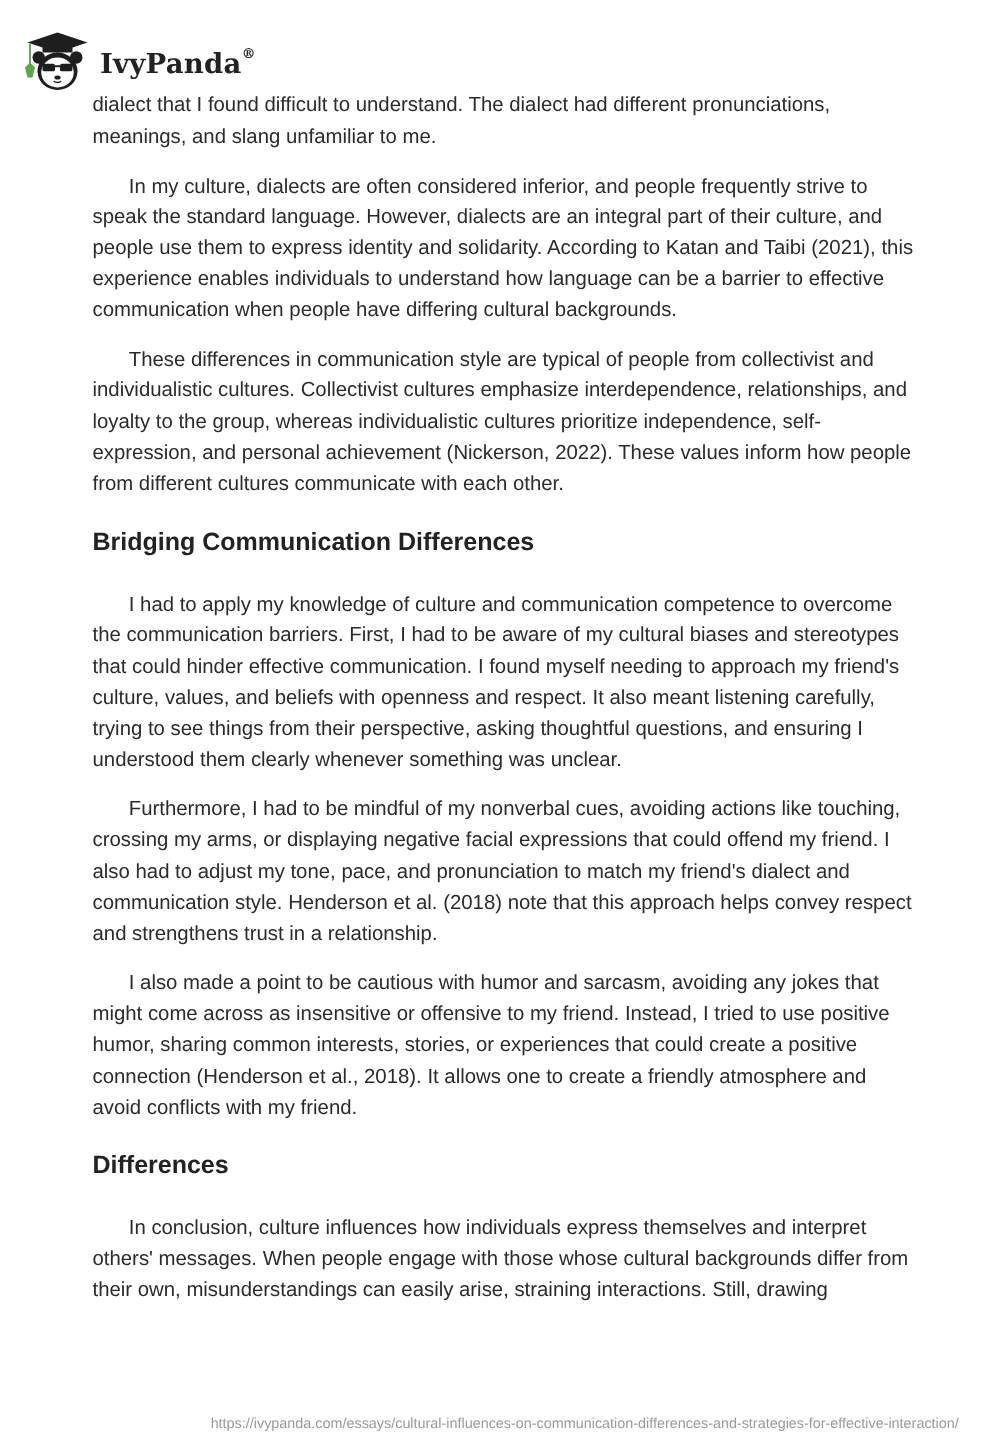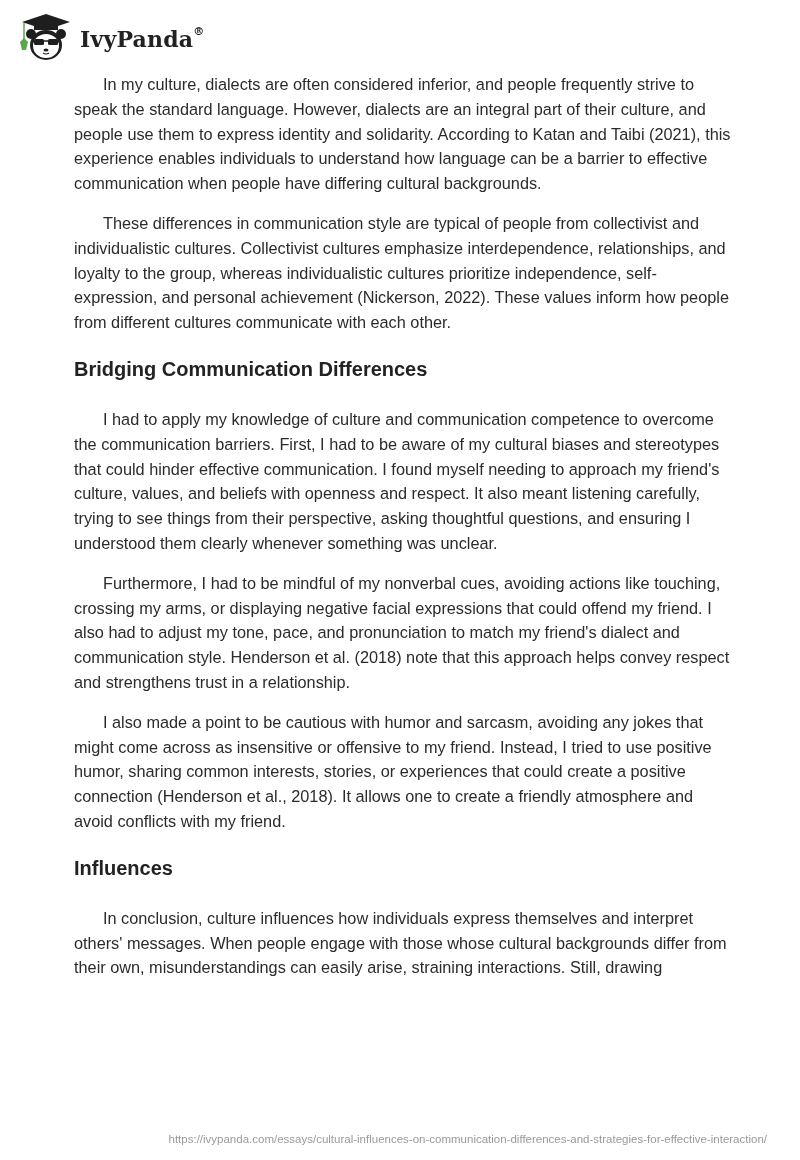--- a/index.html
+++ b/index.html
@@ -1,19 +1,19 @@
 <!DOCTYPE html>
 <html><head>
   <meta charset="utf-8">
   <style>
     html, body { margin: 0; padding: 0; background: #ffffff; }
     body { width: 800px; height: 1160px; position: relative; overflow: hidden; font-family: "Liberation Sans", sans-serif; color: #2b2b2b; }
 
     .header { position: absolute; top: 0; left: 0; width: 800px; height: 60px; }
-    .logo { position: absolute; left: 16px; top: 12px; display: flex; align-items: center; }
+    .logo { position: absolute; left: 16px; top: 24px; display: flex; align-items: center; }
     .logo svg { width: 56px; height: 50px; }
     .logo-text { font-family: "DejaVu Serif", serif; font-weight: bold; font-size: 22px; color: #222222; margin-left: 8px; letter-spacing: 0.2px; position: relative; top: 2px; }
     .logo-text sup { font-size: 11px; position: relative; top: -4px; }
     .doc-title { position: absolute; right: 33px; top: 13px; font-size: 12.5px; color: #8a8a8a; white-space: nowrap; }
 
     .content { position: absolute; left: 74px; top: 72px; width: 660px; }
     p { margin: 0 0 15px 0; font-size: 16.3px; line-height: 24.8px; color: #2b2b2b; text-indent: 29px; }
     p.continued { text-indent: 0; }
     h2 { font-size: 20px; font-weight: bold; color: #222222; margin: 18px 0 22px 0; line-height: 32px; }
 
@@ -43,23 +43,24 @@
       <line x1="28" y1="29" x2="32" y2="29" stroke="#1e1e1e" stroke-width="1.5"></line>
 
       <ellipse cx="30" cy="38" rx="2.5" ry="1.6" fill="#1e1e1e"></ellipse>
       <path d="M27,41 Q30,43 33,41" stroke="#1e1e1e" stroke-width="1.2" fill="none"></path>
     </svg>
     <span class="logo-text"><span>IvyPanda</span><sup>®</sup></span>
   </div>
 </div>
 
 <div class="content">
+  <p class="continued">dialect that I found difficult to understand. The dialect had different pronunciations, meanings, and slang unfamiliar to me.</p>
   <p>In my culture, dialects are often considered inferior, and people frequently strive to speak the standard language. However, dialects are an integral part of their culture, and people use them to express identity and solidarity. According to Katan and Taibi (2021), this experience enables individuals to understand how language can be a barrier to effective communication when people have differing cultural backgrounds.</p>
   <p>These differences in communication style are typical of people from collectivist and individualistic cultures. Collectivist cultures emphasize interdependence, relationships, and loyalty to the group, whereas individualistic cultures prioritize independence, self-expression, and personal achievement (Nickerson, 2022). These values inform how people from different cultures communicate with each other.</p>
   <h2>Bridging Communication Differences</h2>
   <p>I had to apply my knowledge of culture and communication competence to overcome the communication barriers. First, I had to be aware of my cultural biases and stereotypes that could hinder effective communication. I found myself needing to approach my friend's culture, values, and beliefs with openness and respect. It also meant listening carefully, trying to see things from their perspective, asking thoughtful questions, and ensuring I understood them clearly whenever something was unclear.</p>
   <p>Furthermore, I had to be mindful of my nonverbal cues, avoiding actions like touching, crossing my arms, or displaying negative facial expressions that could offend my friend. I also had to adjust my tone, pace, and pronunciation to match my friend's dialect and communication style. Henderson et al. (2018) note that this approach helps convey respect and strengthens trust in a relationship.</p>
   <p>I also made a point to be cautious with humor and sarcasm, avoiding any jokes that might come across as insensitive or offensive to my friend. Instead, I tried to use positive humor, sharing common interests, stories, or experiences that could create a positive connection (Henderson et al., 2018). It allows one to create a friendly atmosphere and avoid conflicts with my friend.</p>
-  <h2>Influences</h2>
+  <h2>Differences</h2>
   <p>In conclusion, culture influences how individuals express themselves and interpret others' messages. When people engage with those whose cultural backgrounds differ from their own, misunderstandings can easily arise, straining interactions. Still, drawing</p>
 </div>
 
 <div class="footer-url">https://ivypanda.com/essays/cultural-influences-on-communication-differences-and-strategies-for-effective-interaction/</div>
 
 </body></html>

